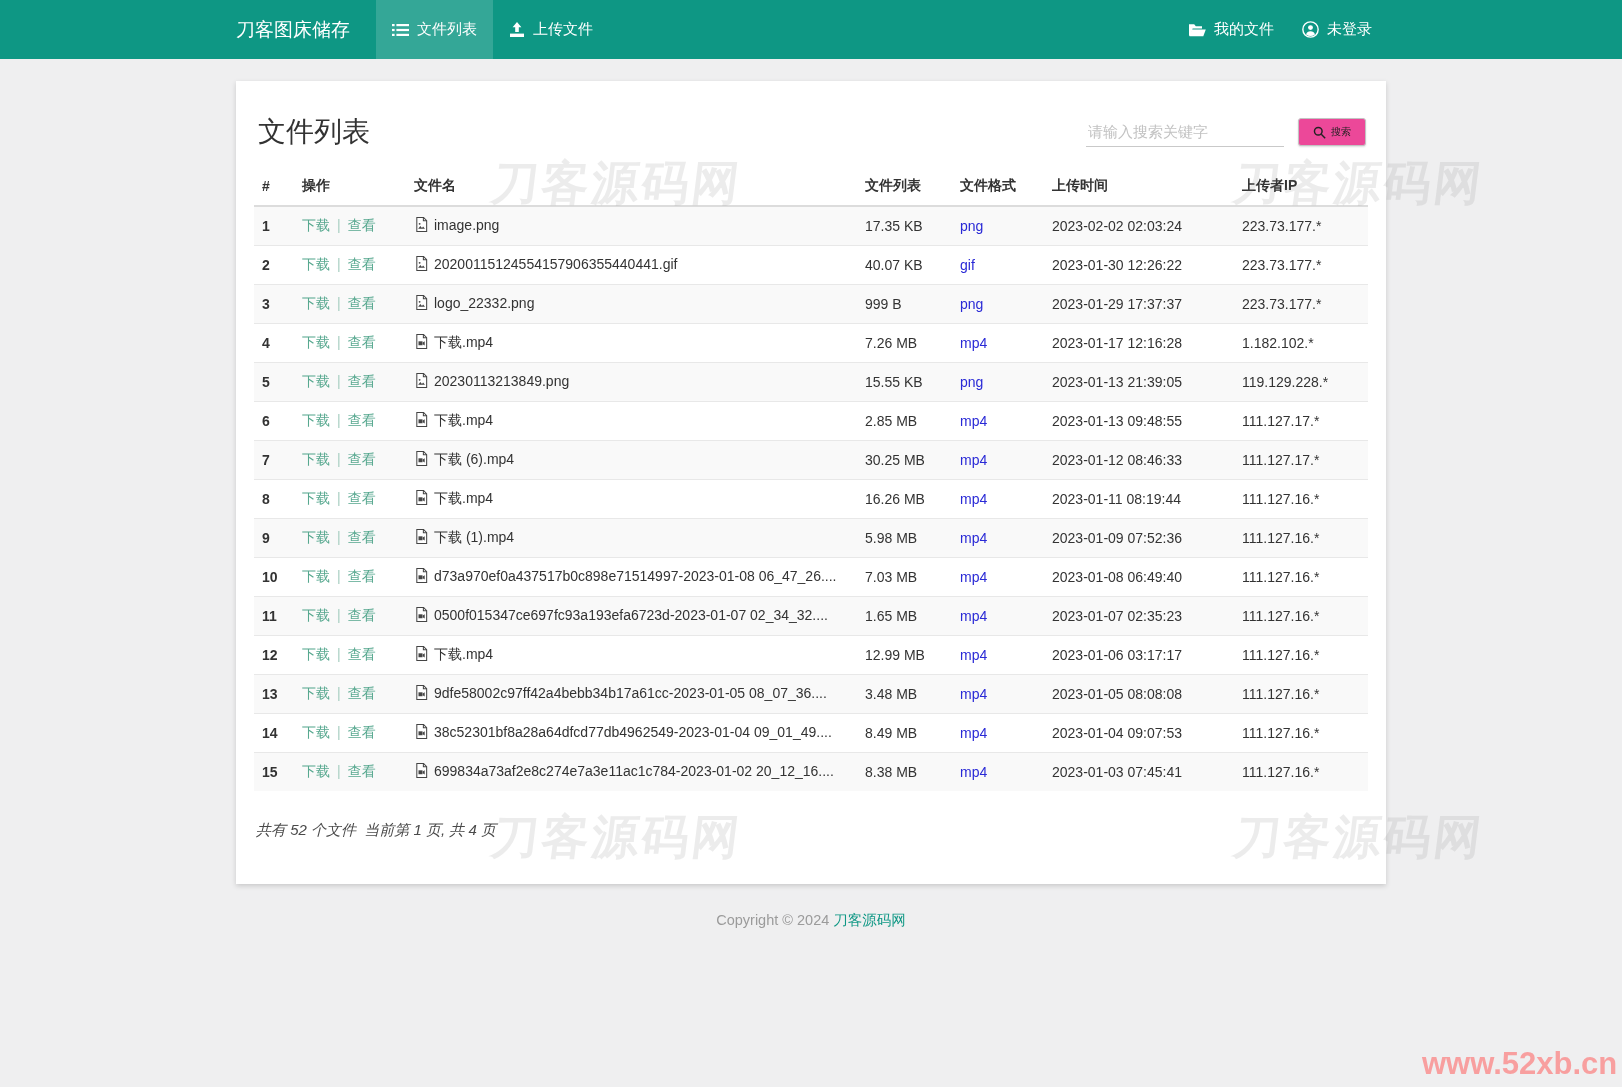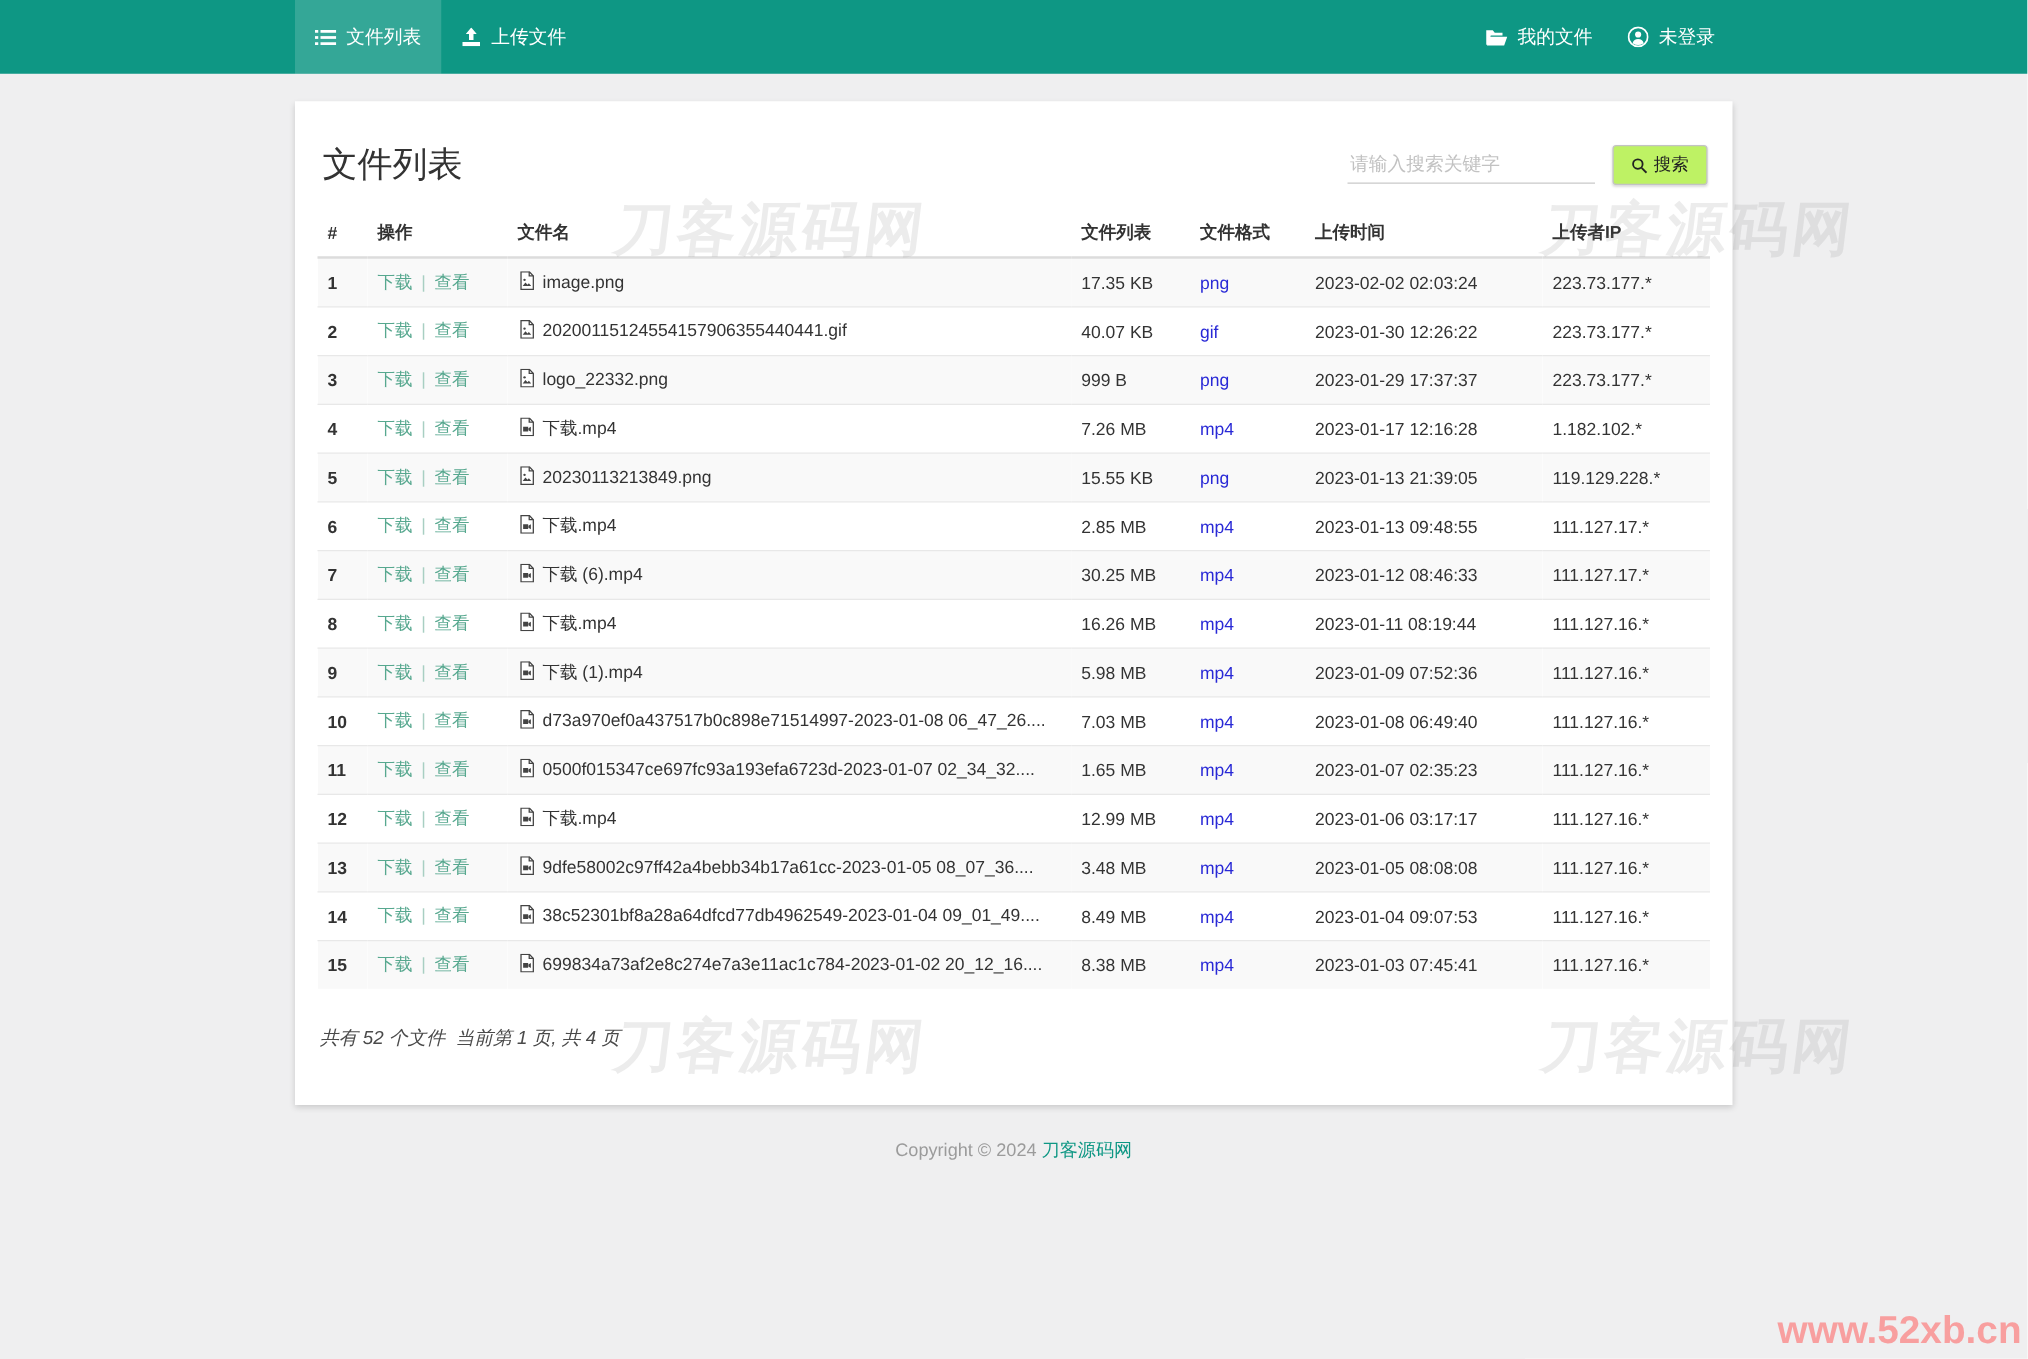--- a/index.html
+++ b/index.html
@@ -39,22 +39,22 @@
   .panel-title { font-size:28px; font-weight:400; color:#333; margin:0 0 0 2px; }
   .search-area { display:flex; align-items:center; gap:14px;justify-content:center; }
   .search-input {
     border:none; border-bottom:1px solid #c9c9c9; width:198px; font-size:15px;
     padding:6px 2px; outline:none; background:transparent; color:#333;
     font-family:inherit;
   }
   .search-input::placeholder { color:#c2c2c2; }
   .search-btn {
     display:inline-flex; align-items:center; gap:5px;
-    background:#bef264; border:1px solid #c3c3c3; border-radius:3px;
-    padding:6px 14px; font-size:14px; color:#222; cursor:pointer;
+    background:#ec4899; border:1px solid #c3c3c3; border-radius:3px;
+    padding:6px 14px; font-size:10px; color:#222; cursor:pointer;
     box-shadow:0 1px 2px rgba(0,0,0,0.14); font-family:inherit;
   }
 
   
   table.file-table { width:100%; border-collapse:collapse; margin-top:8px; font-size:14px; color:#333; }
   .file-table thead th {
     text-align:left; padding:10px 8px; border-bottom:2px solid #dcdcdc;
     font-weight:bold; white-space:nowrap;
   }
   .file-table tbody td { padding:10px 8px; border-top:1px solid #e8e8e8; white-space:nowrap; overflow:hidden; }
@@ -97,20 +97,21 @@
   .corner-mark {
     position:absolute; left:1422px; top:1046px; font-size:31px; font-weight:bold;
     color:rgba(255,92,92,0.55); z-index:5; pointer-events:none; white-space:nowrap;
   }
 </style>
 </head>
 <body>
 
 <nav class="topnav">
   <div class="container nav-flex">
+    <span class="brand">刀客图床储存</span>
     <ul class="nav-left">
         <li class="nav-item active">
     <span class="nav-icon">
             <svg width="17" height="14" viewBox="0 0 17 14">
               <g fill="#fff">
                 <rect x="0" y="1" width="2.6" height="2.2"></rect>
                 <rect x="4.4" y="1" width="12.6" height="2.2"></rect>
                 <rect x="0" y="5.9" width="2.6" height="2.2"></rect>
                 <rect x="4.4" y="5.9" width="12.6" height="2.2"></rect>
                 <rect x="0" y="10.8" width="2.6" height="2.2"></rect>

